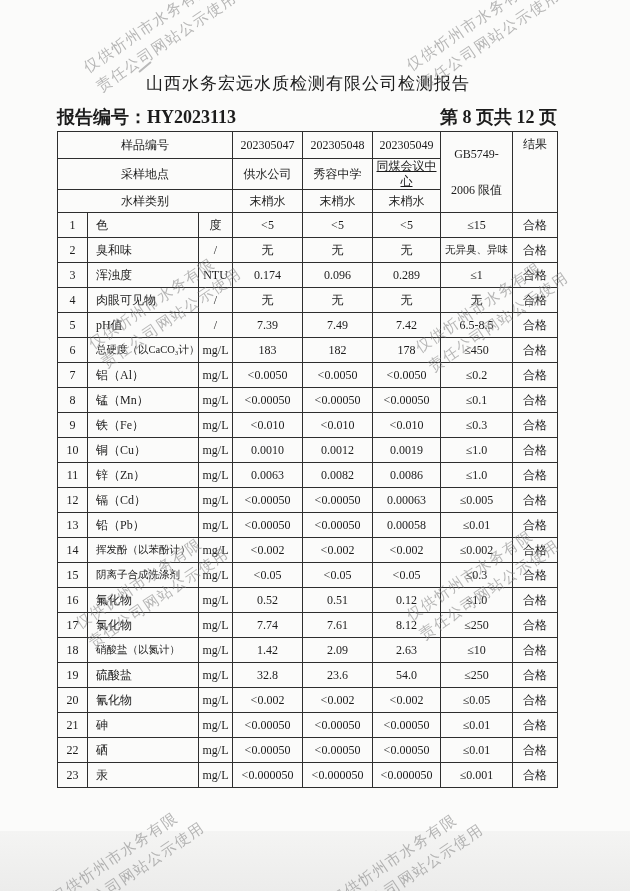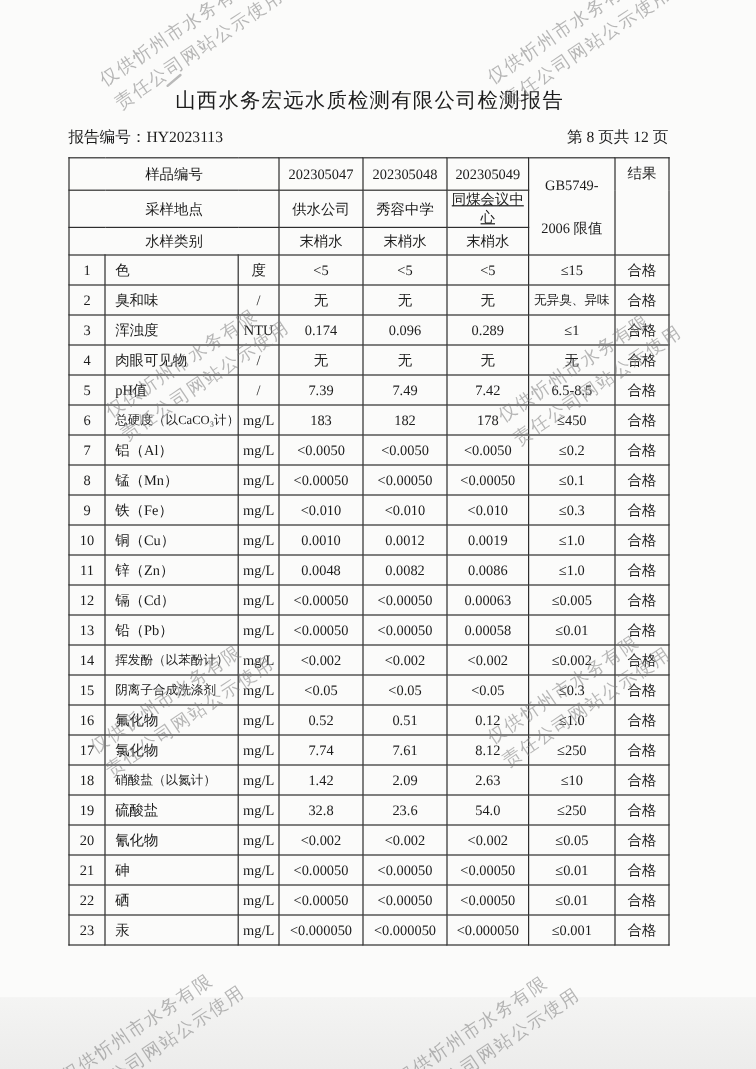--- a/index.html
+++ b/index.html
@@ -28,21 +28,21 @@
 
   .artifact { position:absolute; left:137px; top:66px; width:16px; height:2px;
     background:#b9b9b9; transform:rotate(-40deg); border-radius:2px; }
 
   
   .title {
     position:absolute; left:0; top:72px; width:616px; text-align:center;
     font-size:17px; font-weight:normal; letter-spacing:1px;
   }
   .meta { position:absolute; left:57px; top:105px; width:500px; height:18px;
-    font-size:13px; font-weight:normal; }
+    font-size:18px; font-weight:bold; }
   .report-no { position:absolute; left:0; top:0; }
   .page-info { position:absolute; right:0; top:0; }
 
   
   table.report {
     position:absolute; left:57px; top:131px; width:500px;
     border-collapse:collapse; table-layout:fixed;
   }
   .report th, .report td {
     border:1px solid #2e2e2e; text-align:center; vertical-align:middle;
@@ -243,21 +243,21 @@
           <td>0.0010</td>
           <td>0.0012</td>
           <td>0.0019</td>
           <td>≤1.0</td>
           <td>合格</td>
         </tr>
         <tr>
           <td>11</td>
           <td class="param-cell">锌（Zn）</td>
           <td>mg/L</td>
-          <td>0.0048</td>
+          <td>0.0063</td>
           <td>0.0082</td>
           <td>0.0086</td>
           <td>≤1.0</td>
           <td>合格</td>
         </tr>
         <tr>
           <td>12</td>
           <td class="param-cell">镉（Cd）</td>
           <td>mg/L</td>
           <td>&lt;0.00050</td>

